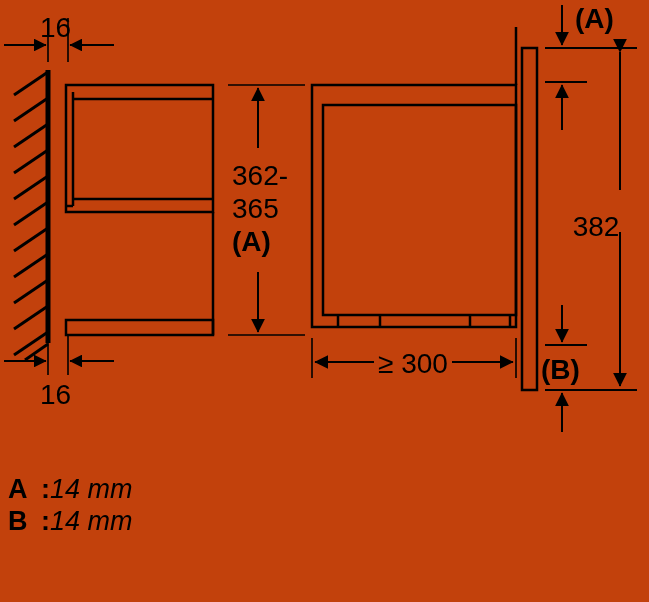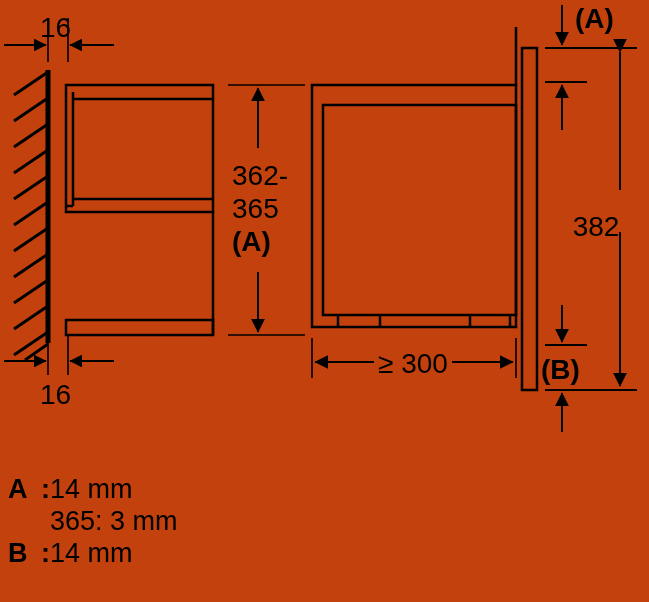--- a/index.html
+++ b/index.html
@@ -43,20 +43,21 @@
   .legend-key {
     font-weight: bold;
     min-width: 33px;
     display: inline-block;
   }
   .legend-colon {
     font-weight: bold;
   }
   .legend-val {
     font-weight: normal;
+    font-style: italic;
   }
   .legend-row.indent .legend-key {
     visibility: hidden;
   }
   .legend-row.indent .legend-colon {
     visibility: hidden;
   }
   svg text {
     font-family: "Liberation Sans", sans-serif;
     fill: #000000;
@@ -195,23 +196,20 @@
 
   </svg>
 
   <div class="legend">
 
     <div class="legend-row">
       <span class="legend-key">A</span><span class="legend-colon">:</span><span class="legend-val">14 mm</span>
     </div>
 
 
-    <div class="legend-row indent">
-      <span class="legend-key">A</span><span class="legend-colon">:</span><span class="legend-val">365: 3 mm</span>
-    </div>
 
     <div class="legend-row">
       <span class="legend-key">B</span><span class="legend-colon">:</span><span class="legend-val">14 mm</span>
     </div>
 
   </div>
 
 </div>
 
 </body></html>

